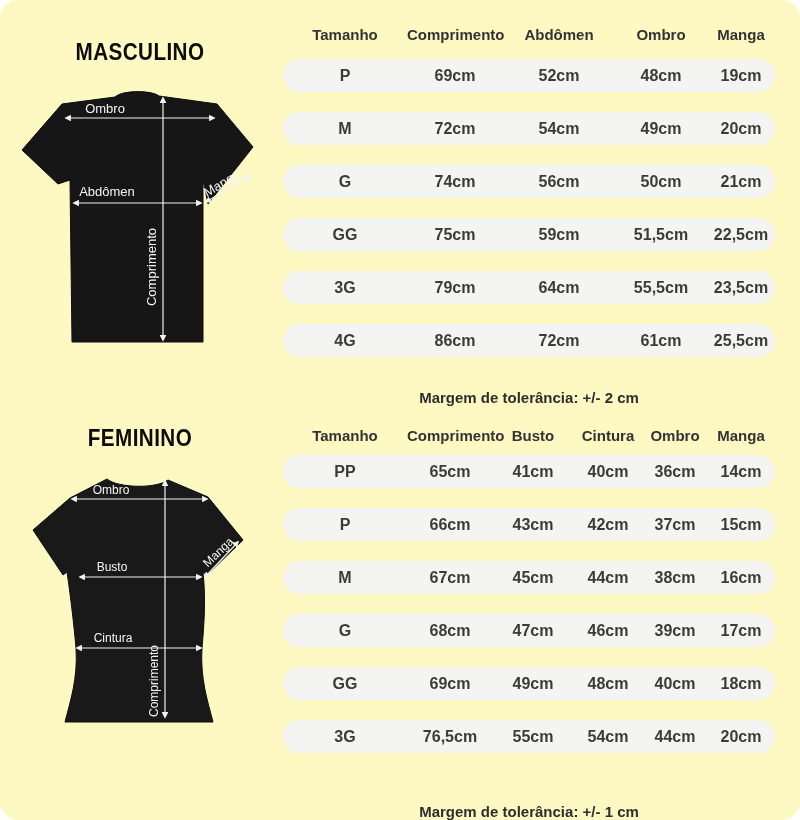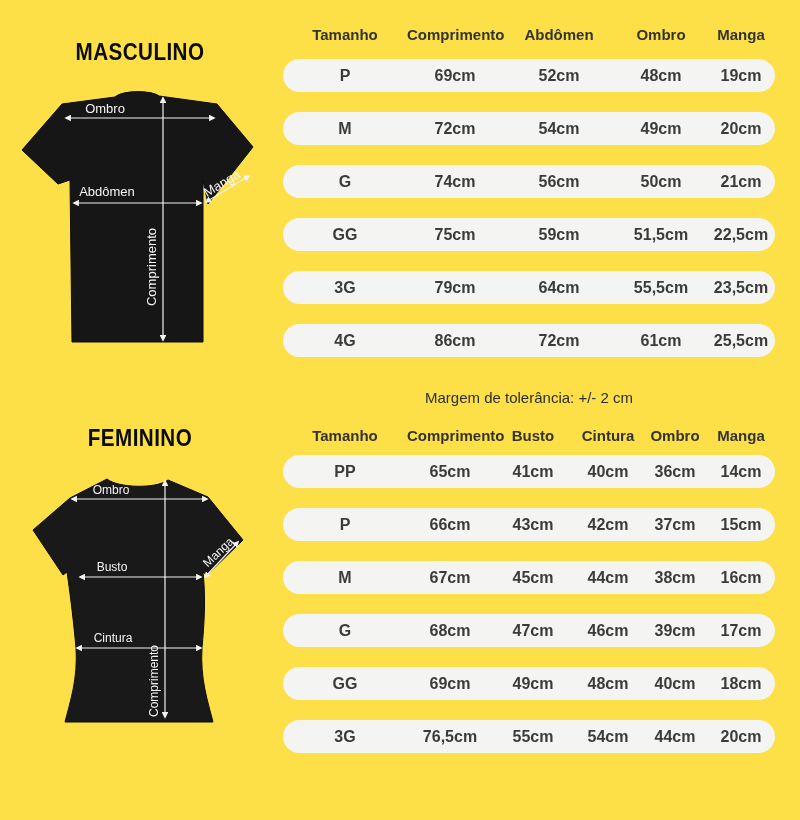--- a/index.html
+++ b/index.html
@@ -1,21 +1,22 @@
 <!DOCTYPE html>
 <html><head>
 <meta charset="utf-8">
 <style>
   html,body{margin:0;padding:0;}
   .stage{
     position:relative;
     width:800px;height:820px;
-    background:#fde047;
+    background:#fef9c3;
     font-family:"Liberation Sans", sans-serif;
     overflow:hidden;
+    border-radius:18px;
   }
   .section-title{
     position:absolute;
     left:0;width:280px;
     text-align:center;
     font-size:24px;
     font-weight:bold;
     letter-spacing:.5px;
     color:#0c0c0c;
     transform:scaleX(.86);
@@ -50,20 +51,21 @@
     border-radius:17px;
     margin-bottom:20px;
   }
   .cell{text-align:center;white-space:nowrap;}
   .hcell{font-size:15px;color:#333;}
   .vcell{font-size:16px;color:#3b3b3b;}
   .tolerance{
     text-align:center;
     font-size:15px;
     color:#2e2e2e;
+    font-weight:bold;
   }
   .tol-m{margin-top:16px;}
   .tol-f{margin-top:25px;}
 
   .mline{stroke:#f2f2f2;stroke-width:1.2;fill:none;}
   .mlabel{
     fill:#f5f5f5;
     font-family:"Liberation Sans", sans-serif;
   }
   .lbl13{font-size:13px;}
@@ -241,14 +243,15 @@
       <div class="trow tbody-row grid-f">
         <div class="cell vcell">3G</div>
         <div class="cell vcell">76,5cm</div>
         <div class="cell vcell">55cm</div>
         <div class="cell vcell">54cm</div>
         <div class="cell vcell">44cm</div>
         <div class="cell vcell">20cm</div>
       </div>
     </div>
 
+  <div class="size-table tolerance tol-f" style="top:778px;">Margem de tolerância: +/- 1 cm</div>
 
 </div>
 
 </body></html>

